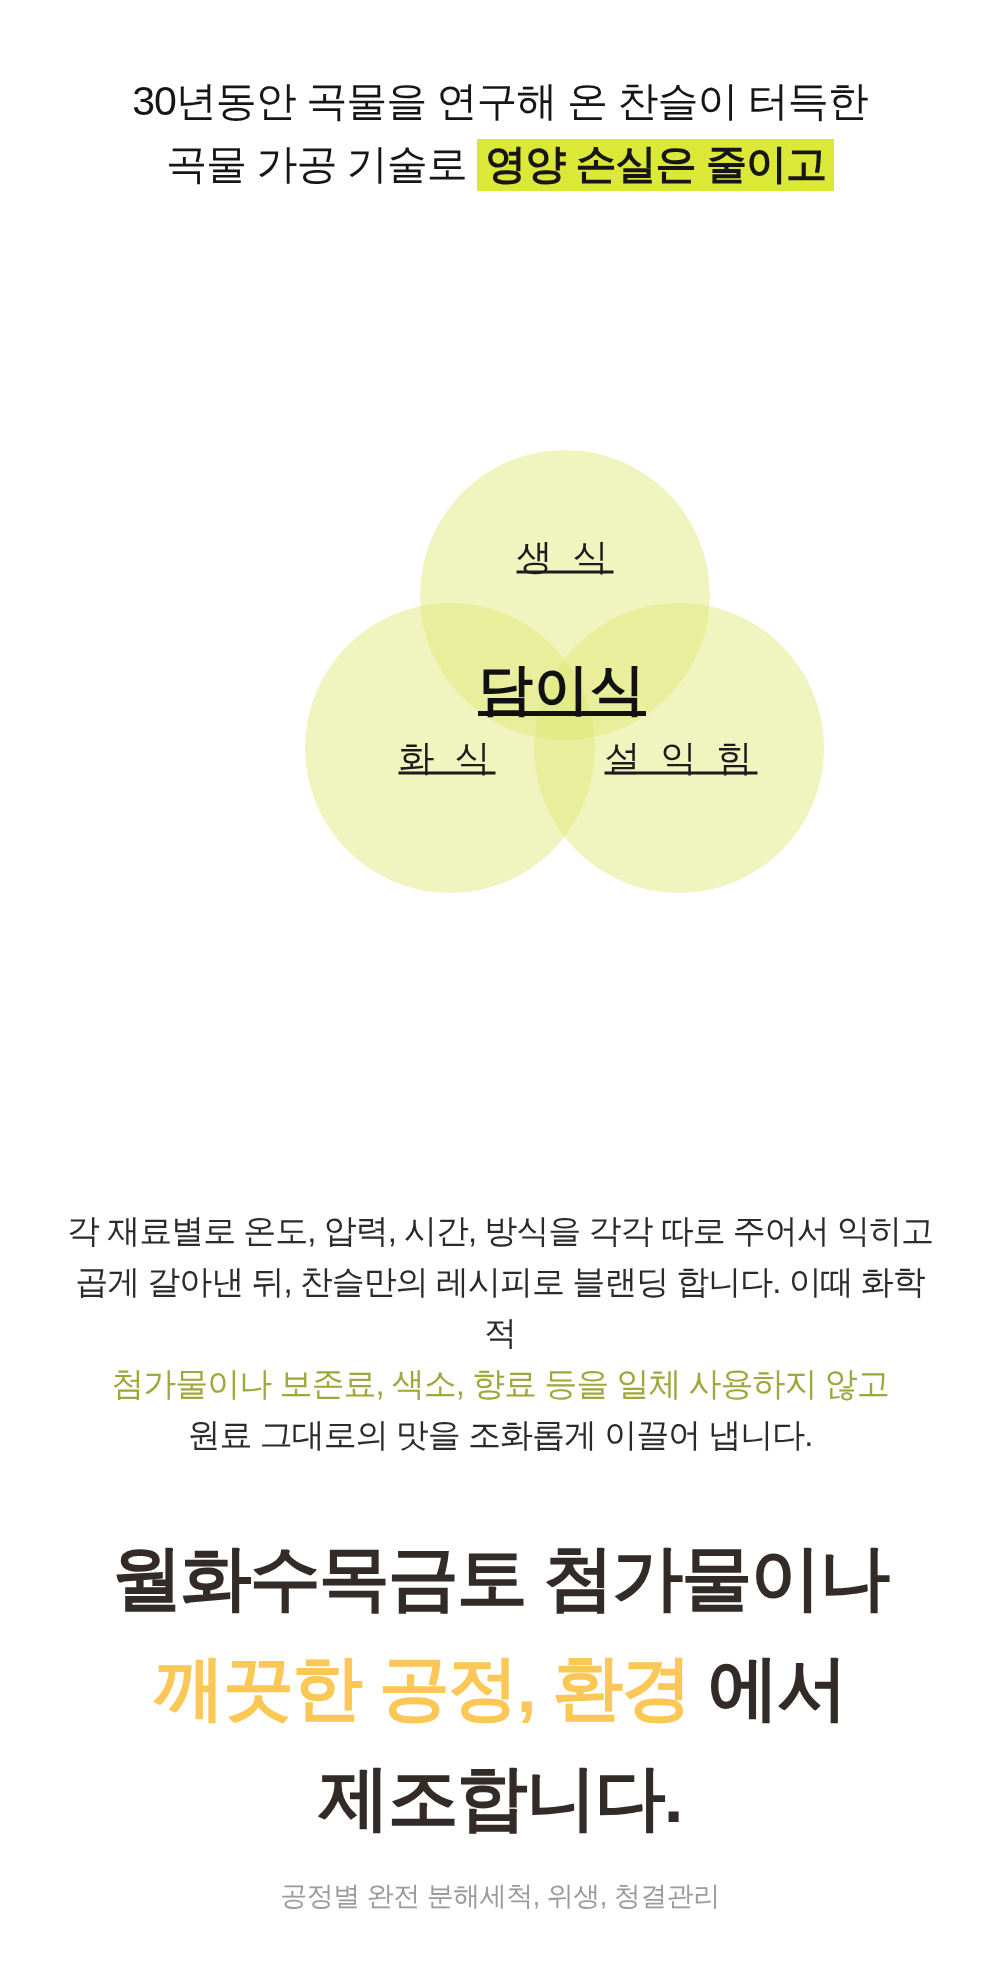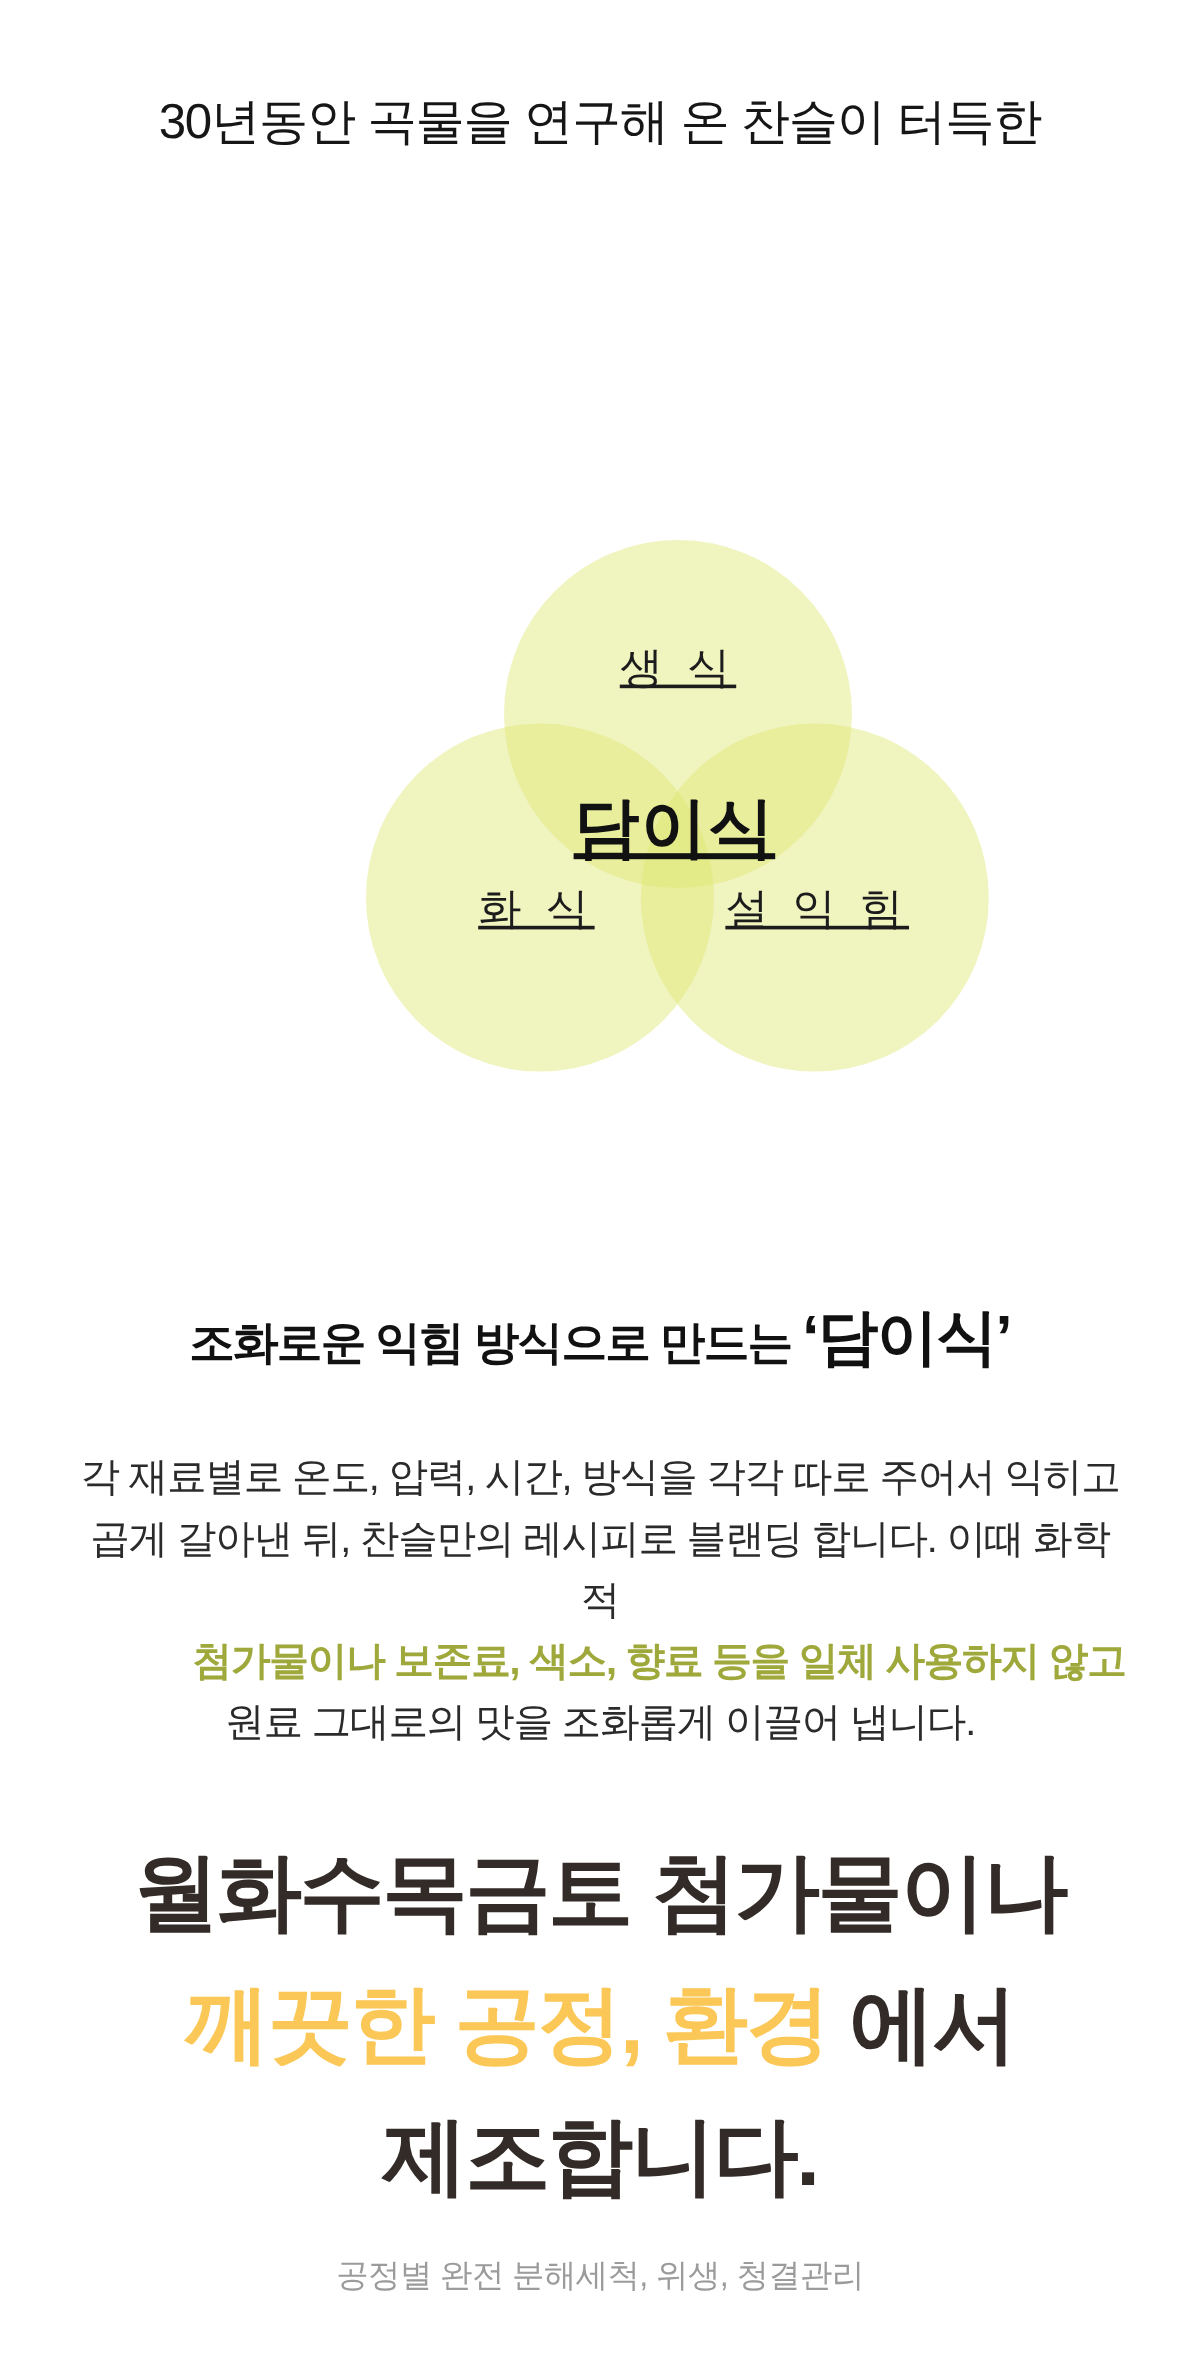--- a/index.html
+++ b/index.html
@@ -22,55 +22,55 @@
               font-size:36px;color:#1c1c1c;font-weight:500;letter-spacing:5px;text-decoration:underline;}
   .venn-label.center{font-size:55px;font-weight:800;letter-spacing:1px;color:#111;text-align:center;}
 
   
   .method-heading{position:absolute;top:1085px;left:0;width:100%;text-align:center;
                   color:#111;line-height:60px;letter-spacing:-1.5px;}
   .method-heading .pre{font-size:38px;font-weight:800;}
   .method-heading .emph{font-size:51px;font-weight:800;}
   .method-body{position:absolute;top:1205px;left:0;width:100%;text-align:center;
                font-size:33px;line-height:51px;font-weight:500;color:#2b2b2b;letter-spacing:-1px;}
-  .method-body .olive{color:var(--olive);font-weight:700;text-align:right;}
+  .method-body .olive{color:var(--olive);font-weight:400;}
 
   
   .factory{position:absolute;top:1523px;left:0;width:100%;text-align:center;
            font-size:71px;line-height:110px;font-weight:800;color:var(--dark);letter-spacing:-2px;}
   .factory .yellow{color:var(--yellow);text-align:center;}
 
   
   .caption{position:absolute;top:1878px;left:0;width:100%;text-align:center;
            font-size:27px;font-weight:400;color:var(--gray);letter-spacing:-0.5px;}
 </style>
 </head>
 <body>
 
 <div id="page">
 
   <div class="intro">
     <div>
       <span>30년동안  곡물을 연구해 온 찬슬이 터득한</span>
     </div>
+    <div>
+      <span>곡물 가공 기술로 </span><span class="hl">영양 손실은 줄이고</span>
+    </div>
   </div>
 
   <div class="venn">
     <div class="circle top"></div>
     <div class="circle bl"></div>
     <div class="circle br"></div>
     <div class="venn-label" style="left:503px;top:107px;">생 식</div>
     <div class="venn-label center" style="left:500px;top:240px;">담이식</div>
     <div class="venn-label" style="left:385px;top:308px;">화 식</div>
     <div class="venn-label" style="left:619px;top:308px;">설 익 힘</div>
   </div>
 
-  <div class="method-heading">
-    <span class="pre">조화로운 익힘 방식으로 만드는 </span><span class="emph">‘담이식’</span>
-  </div>
 
   <div class="method-body">
     <div>각 재료별로 온도, 압력, 시간, 방식을 각각 따로 주어서 익히고</div>
     <div>곱게 갈아낸 뒤, 찬슬만의 레시피로 블랜딩 합니다. 이때 화학적</div>
     <div class="olive">첨가물이나 보존료, 색소, 향료 등을 일체 사용하지 않고</div>
     <div>원료 그대로의 맛을 조화롭게 이끌어 냅니다.</div>
   </div>
 
   <div class="factory">
     <div>월화수목금토 첨가물이나</div>

